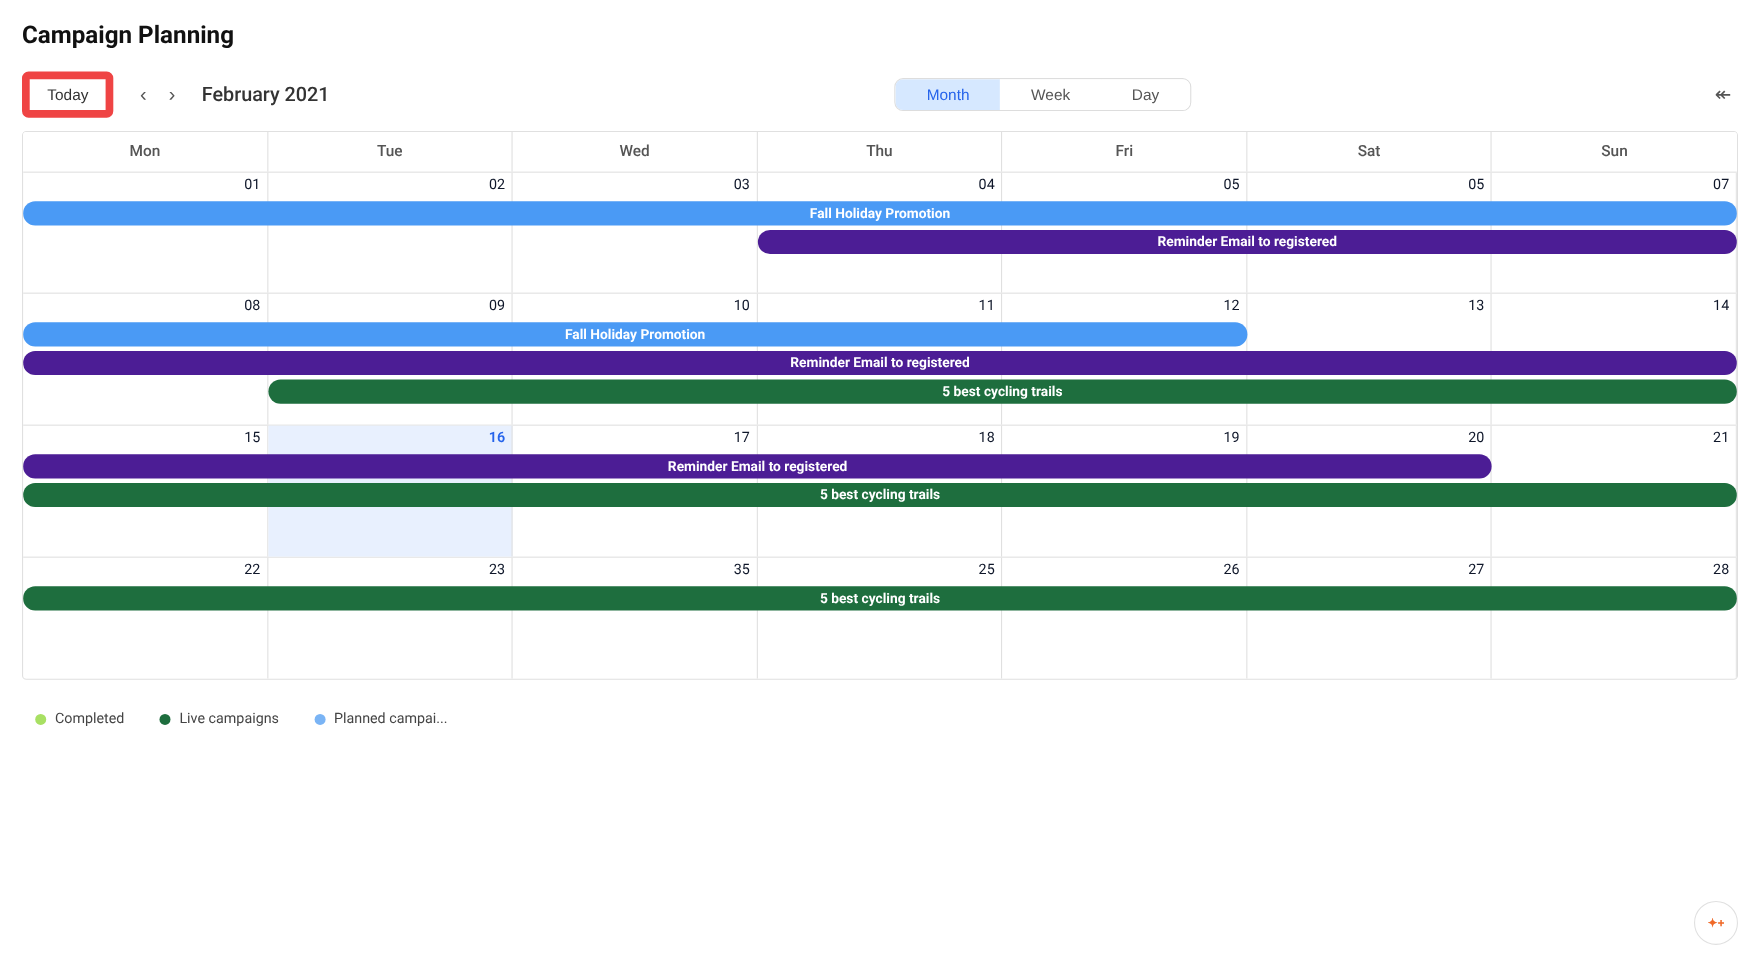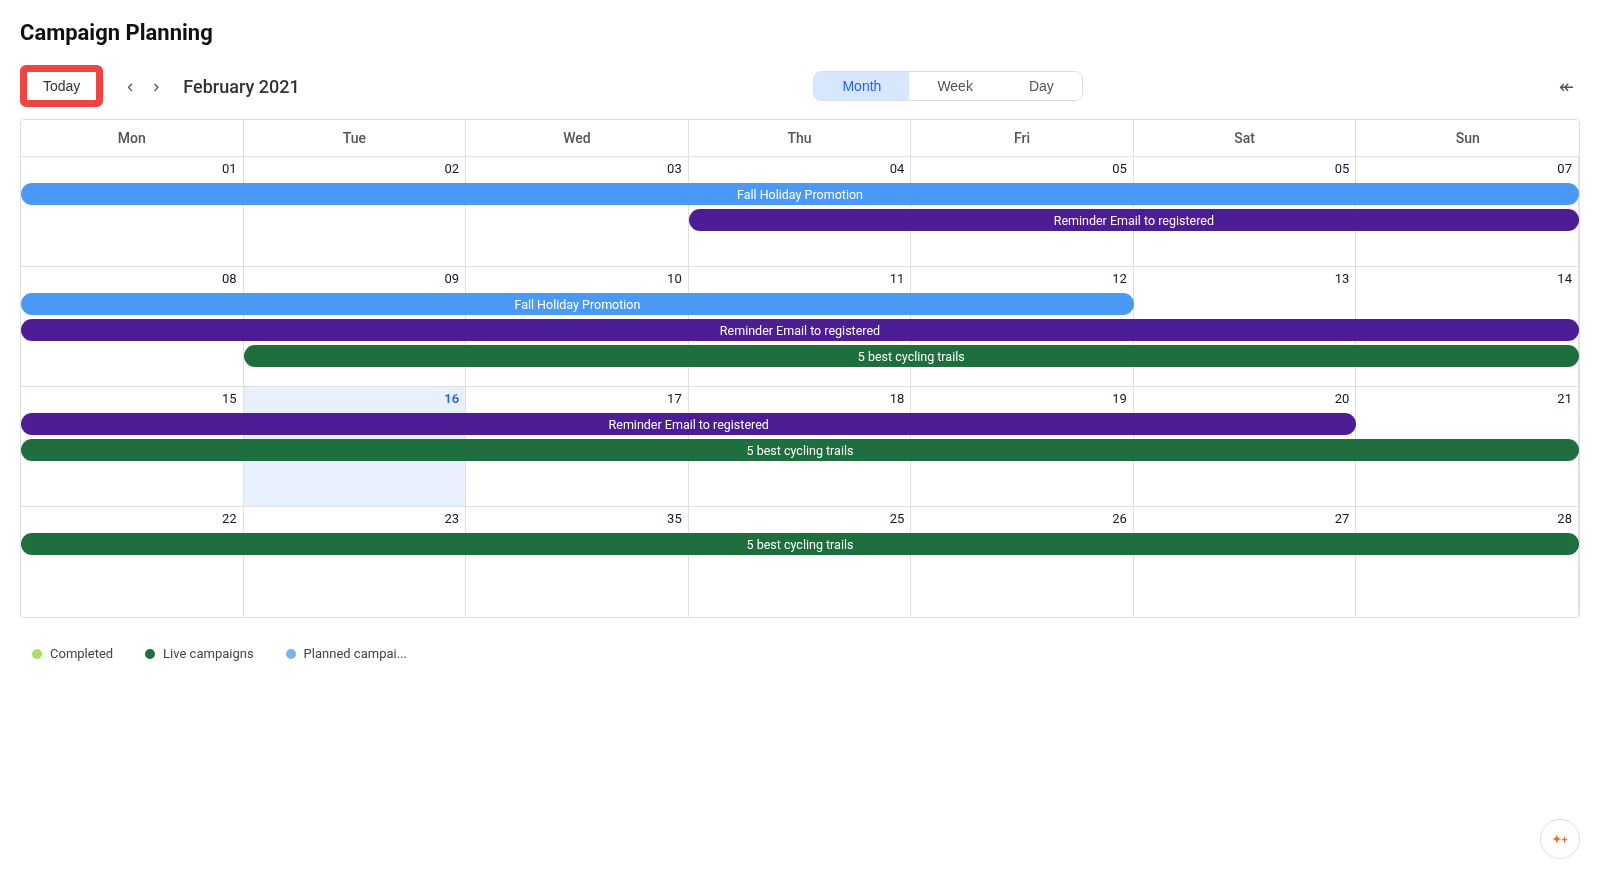--- a/index.html
+++ b/index.html
@@ -130,21 +130,21 @@
 
     .evt {
       position: absolute;
       height: 22px;
       border-radius: 11px;
       display: flex;
       align-items: center;
       padding: 0 24px;
       font-size: 12.5px;
       color: #fff;
-      font-weight: 400;
+      font-weight: 700;
       pointer-events: auto;
       cursor: pointer;
       white-space: nowrap;
       overflow: hidden;
       text-overflow: ellipsis;
       justify-content: center;
     }
 
     .page-wrapper { position: relative; }
   </style>

